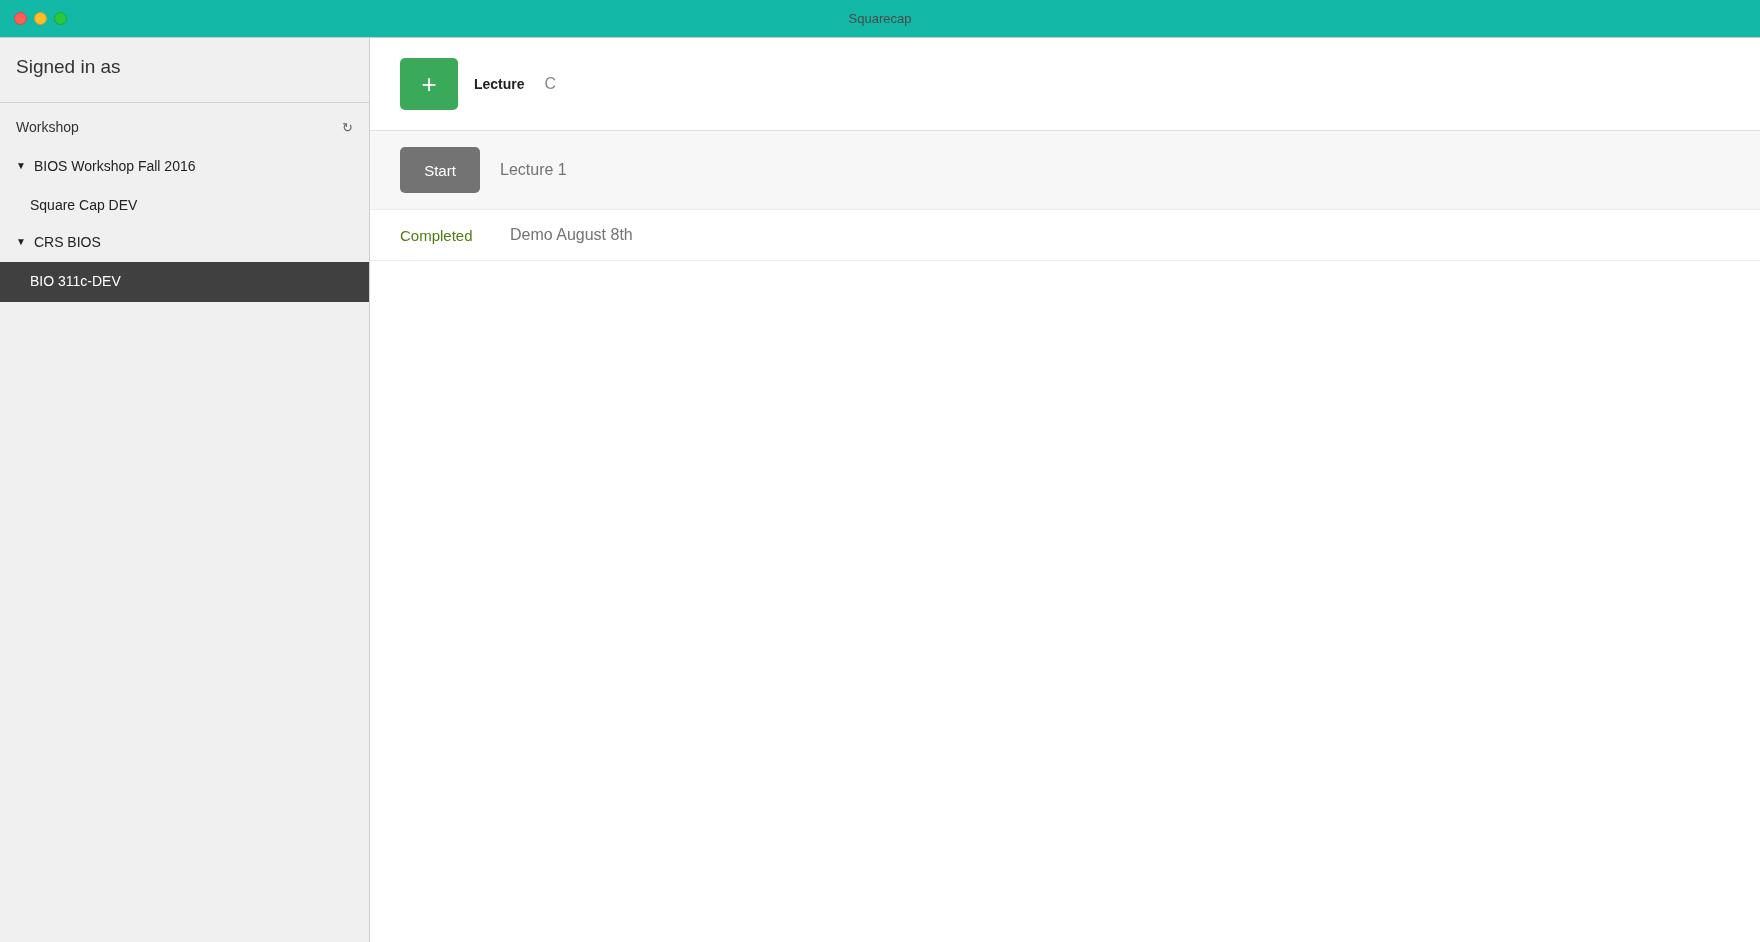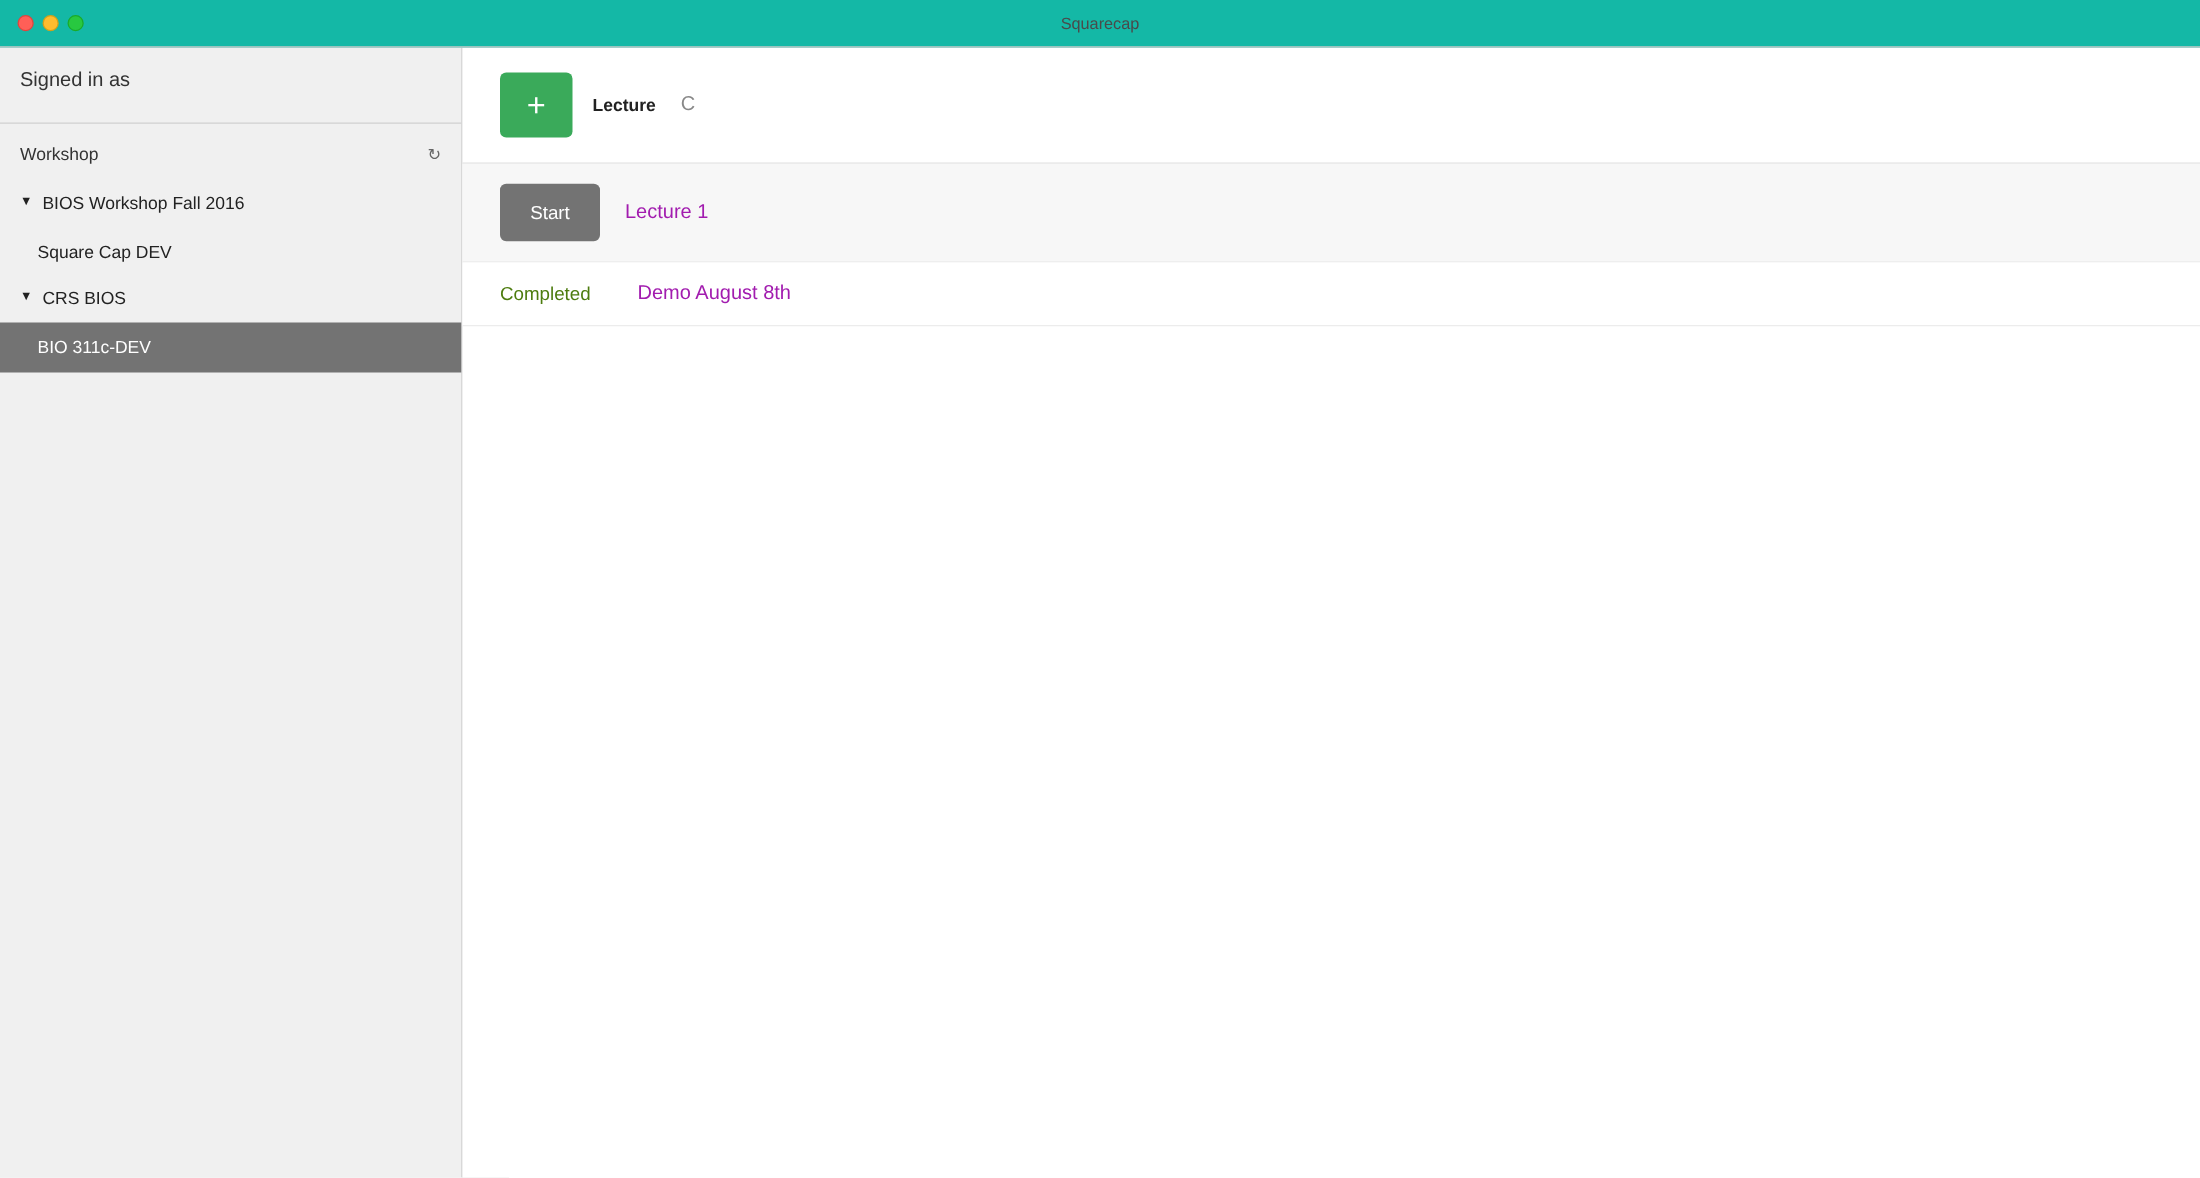--- a/index.html
+++ b/index.html
@@ -71,21 +71,21 @@
       flex-shrink: 0;
       height: 100%;
     }
 
     .sidebar-user-section {
       padding: 18px 16px 18px 16px;
       border-bottom: 1px solid #d0d0d0;
     }
 
     .signed-in-label {
-      font-size: 16px;
+      font-size: 19px;
       color: #333;
       margin-bottom: 6px;
     }
 
     .user-row {
       display: flex;
       align-items: center;
       gap: 8px;
       padding-left: 10px;
     }
@@ -153,21 +153,21 @@
       font-size: 10px;
       margin-top: 3px;
       flex-shrink: 0;
     }
 
     .course-item .course-name {
       line-height: 1.4;
     }
 
     .course-item.active {
-      background: #737373;
+      background: #404040;
       color: #fff;
     }
 
     .sub-course-item {
       padding: 10px 16px 10px 30px;
       cursor: pointer;
       font-size: 14px;
       color: #222;
     }
 
@@ -245,21 +245,21 @@
     }
 
     .lecture-status {
       font-size: 15px;
       color: #4d7c0f;
       min-width: 90px;
     }
 
     .lecture-name {
       font-size: 16px;
-      color: #a21caf;
+      color: #737373;
     }
   </style>
 </head>
 <body>
 
 <div class="titlebar">
   <div class="traffic-lights">
     <div class="traffic-light close"></div>
     <div class="traffic-light minimize"></div>
     <div class="traffic-light maximize"></div>

